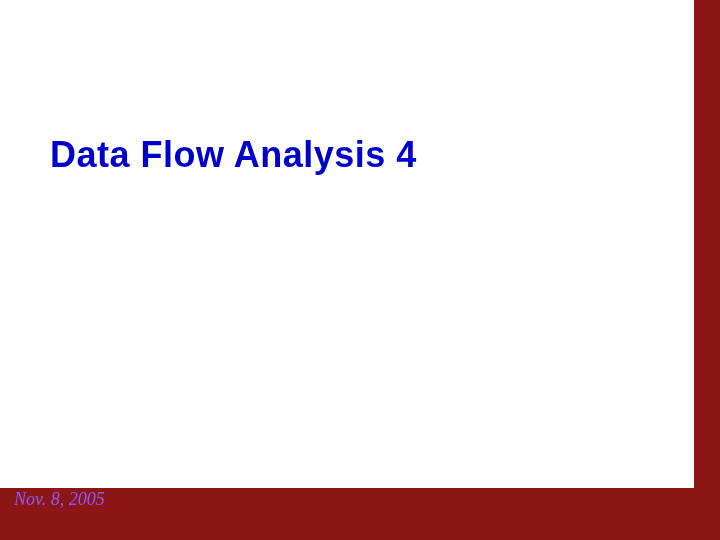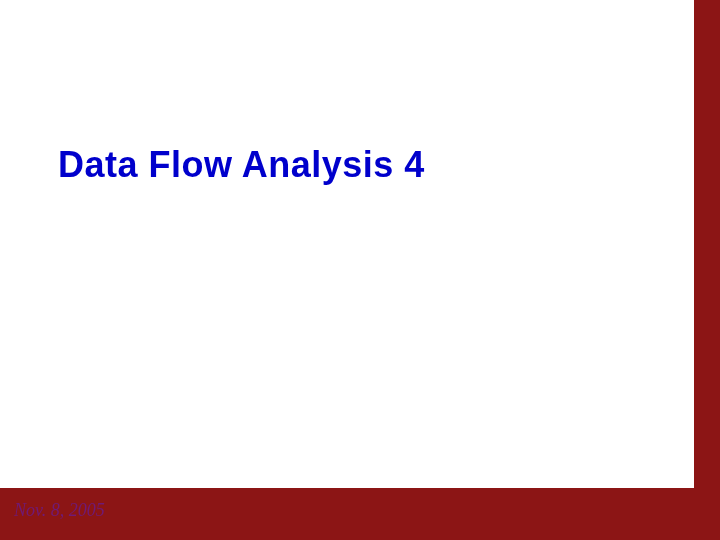--- a/index.html
+++ b/index.html
@@ -28,42 +28,41 @@
   .border-bottom {
     position: absolute;
     left: 0;
     bottom: 0;
     width: 720px;
     height: 52px;
     background: #8c1515;
   }
   .title {
     position: absolute;
-    top: 144px;
+    top: 134px;
     left: 50px;
     font-size: 36px;
     font-weight: bold;
     color: #0000cc;
     letter-spacing: 0.5px;
-    margin-left: 8px;
   }
   .subtitle {
     position: absolute;
     top: 215px;
     left: 50px;
     font-size: 34px;
     color: #000000;
   }
   .date {
     position: absolute;
-    bottom: 19px;
+    bottom: 30px;
     left: 14px;
     font-size: 18px;
     font-style: italic;
-    color: #701a75;
+    color: #8b5cf6;
     font-family: "Times New Roman", Times, serif;
   }
 </style>
 </head>
 <body>
 
 <div class="slide">
   <div class="border-right"></div>
   <div class="border-bottom"></div>
 

